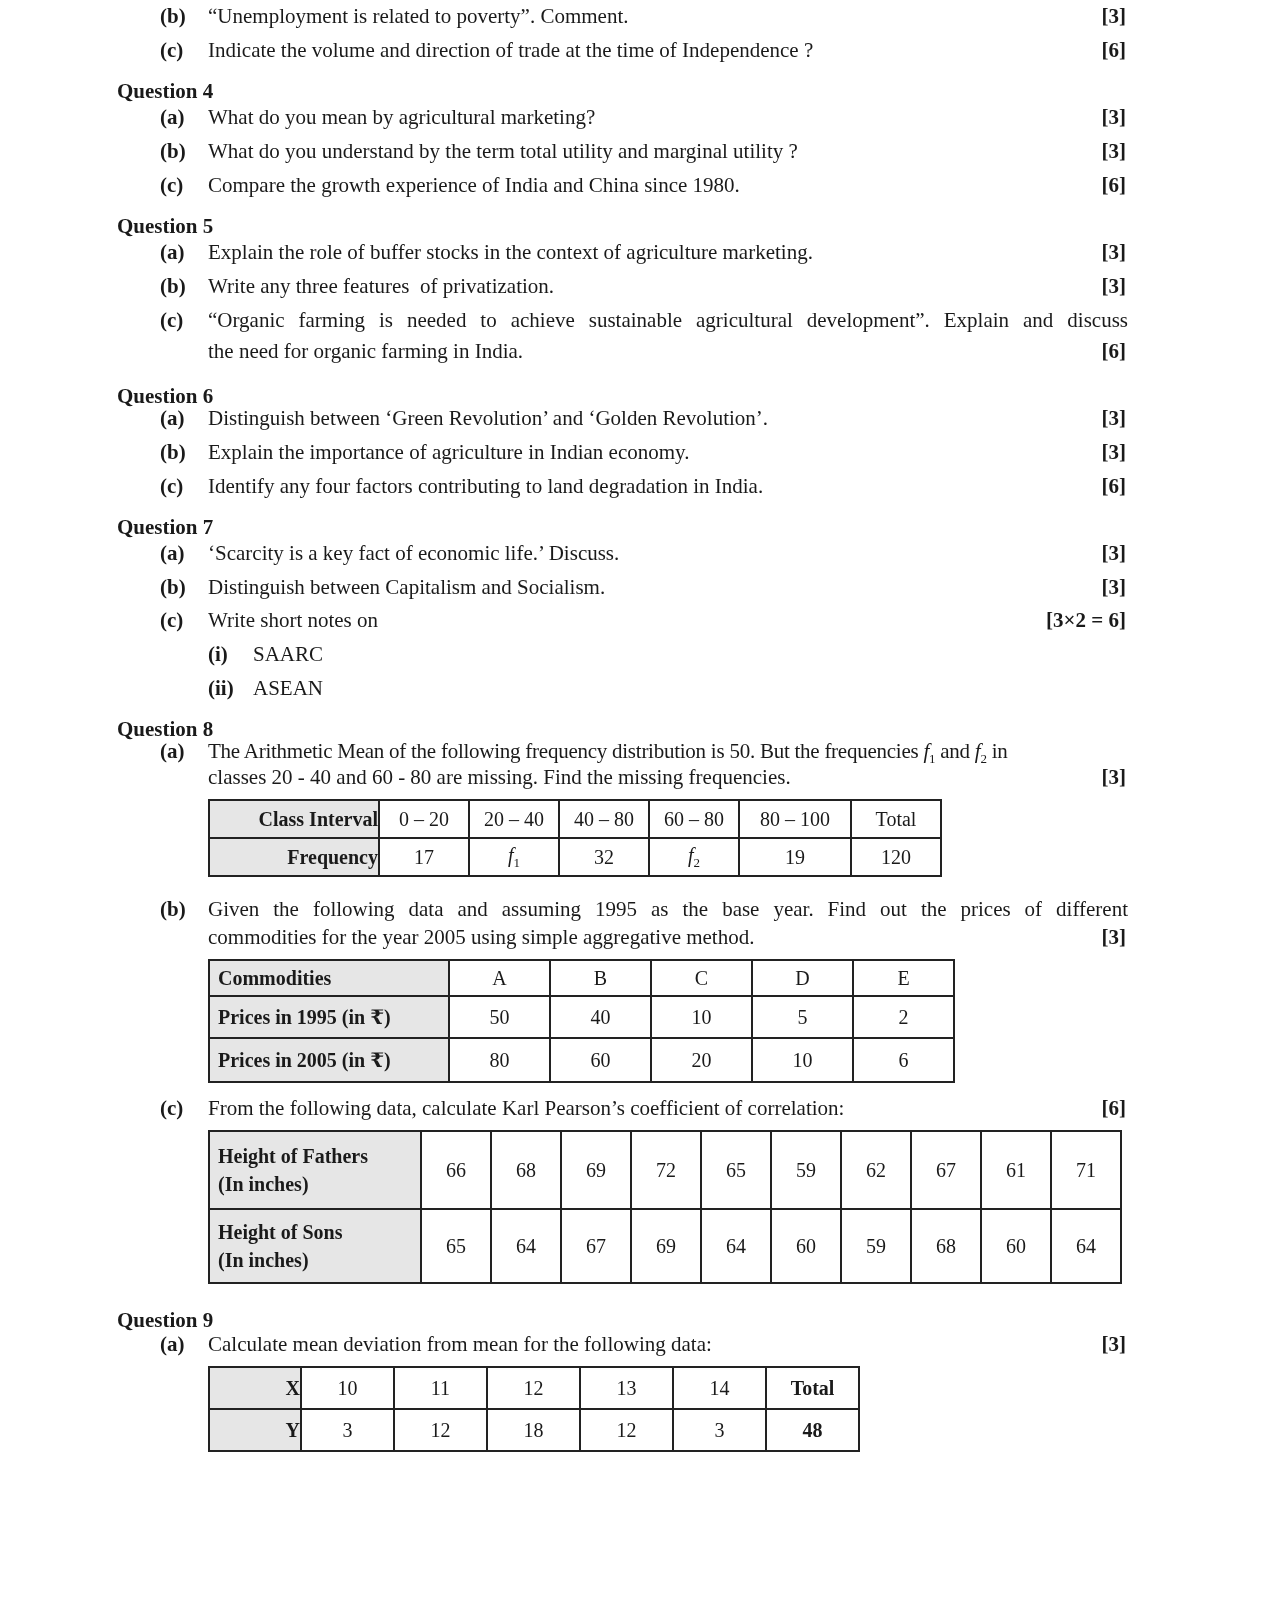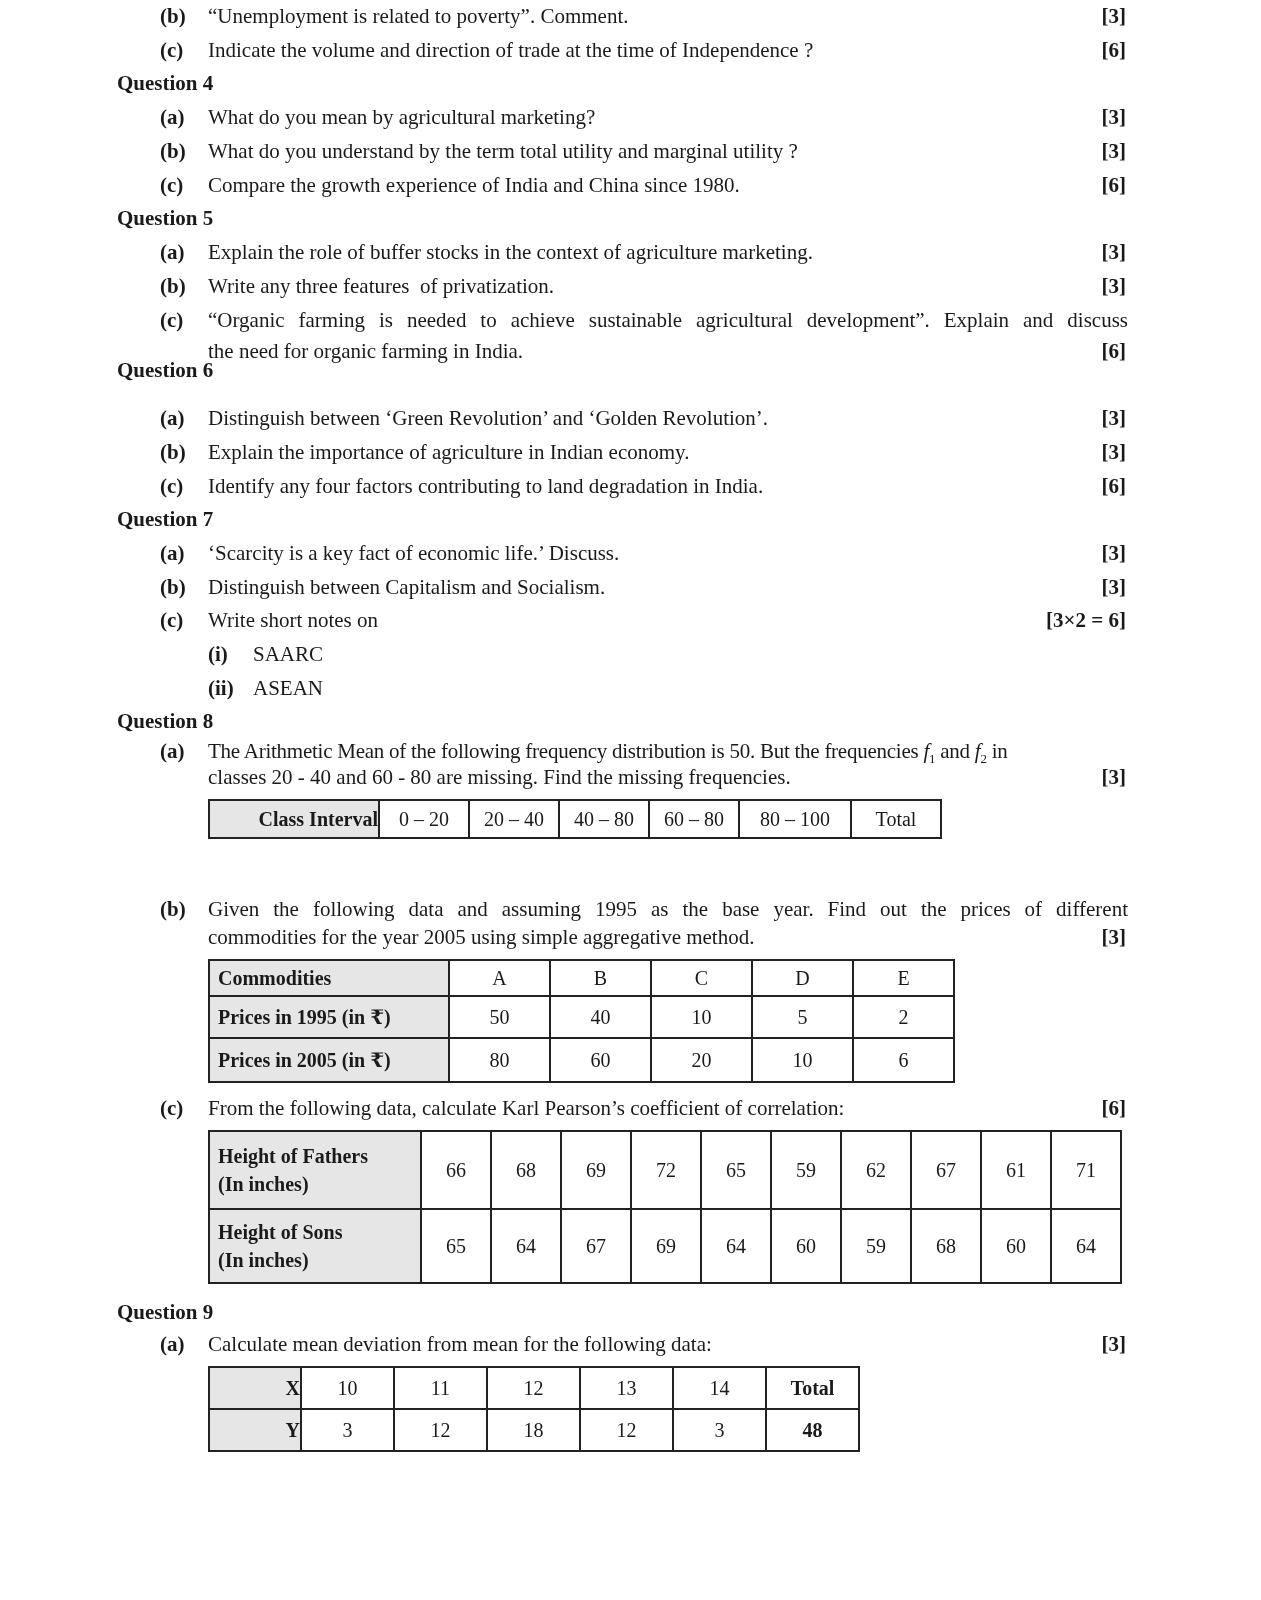--- a/index.html
+++ b/index.html
@@ -1,21 +1,21 @@
 <!DOCTYPE html>
 <html><head>
 <meta charset="utf-8">
 <style>
   html, body { margin: 0; padding: 0; background: #ffffff; }
   body {
     width: 1261px; height: 1600px; position: relative; overflow: hidden;
     font-family: "Liberation Serif", "DejaVu Serif", serif;
     color: #1a1a1a;
   }
-  .qhead { position: absolute; left: 117px; font-size: 21px; font-weight: bold; line-height: 26px; }
+  .qhead { position: absolute; left: 117px; font-size: 21px; font-weight: bold; line-height: 26px; margin-top: 8px; }
   .lbl { position: absolute; left: 160px; font-size: 21px; font-weight: bold; line-height: 26px; }
   .txt { position: absolute; left: 208px; font-size: 21px; line-height: 26px; white-space: nowrap; }
   .txt.justify { white-space: normal; width: 920px; text-align: justify; text-align-last: justify; }
   .marks { position: absolute; right: 135px; font-size: 21px; font-weight: bold; line-height: 26px; white-space: nowrap; }
   .sub-lbl { position: absolute; left: 208px; font-size: 21px; font-weight: bold; line-height: 26px; }
   .sub-txt { position: absolute; left: 253px; font-size: 21px; line-height: 26px; }
 
   table.tbl { position: absolute; border-collapse: collapse; font-size: 20px; }
   table.tbl td { border: 2px solid #222; text-align: center; padding: 0; }
   table.tbl td.hdr { background: #e6e6e6; font-weight: bold; text-align: right; }
@@ -66,21 +66,21 @@
   <span class="txt" style="top:273px; white-space:pre">Write any three features  of privatization.</span>
   <span class="marks" style="top:273px">[3]</span>
 </div>
 <div>
   <span class="lbl" style="top:307px">(c)</span>
   <span class="txt justify" style="top:307px">“Organic farming is needed to achieve sustainable agricultural development”. Explain and discuss</span>
   <span class="txt" style="top:338px">the need for organic farming in India.</span>
   <span class="marks" style="top:338px">[6]</span>
 </div>
 
-<div class="qhead" style="top:357px">Question 6</div>
+<div class="qhead" style="top:375px">Question 6</div>
 <div>
   <span class="lbl" style="top:405px">(a)</span>
   <span class="txt" style="top:405px">Distinguish between ‘Green Revolution’ and ‘Golden Revolution’.</span>
   <span class="marks" style="top:405px">[3]</span>
 </div>
 <div>
   <span class="lbl" style="top:439px">(b)</span>
   <span class="txt" style="top:439px">Explain the importance of agriculture in Indian economy.</span>
   <span class="marks" style="top:439px">[3]</span>
 </div>
@@ -126,20 +126,29 @@
 <table class="tbl" style="left:208px; top:799px;">
   <tbody>
       <tr style="height:38px">
     <td class="hdr" style="width:168px">Class Interval</td>
     <td style="width:88px">0 – 20</td>
     <td style="width:88px">20 – 40</td>
     <td style="width:88px">40 – 80</td>
     <td style="width:88px">60 – 80</td>
     <td style="width:110px">80 – 100</td>
     <td style="width:88px">Total</td>
+  </tr>
+  <tr style="height:38px">
+    <td class="hdr">Frequency</td>
+    <td>17</td>
+    <td><i class="f">f</i><sub>1</sub></td>
+    <td>32</td>
+    <td><i class="f">f</i><sub>2</sub></td>
+    <td>19</td>
+    <td>120</td>
   </tr>
 </tbody>
   </table>
 
 <div>
   <span class="lbl" style="top:896px">(b)</span>
   <span class="txt justify" style="top:896px">Given the following data and assuming 1995 as the base year. Find out the prices of different</span>
   <span class="txt" style="top:924px">commodities for the year 2005 using simple aggregative method.</span>
   <span class="marks" style="top:924px">[3]</span>
 </div>

